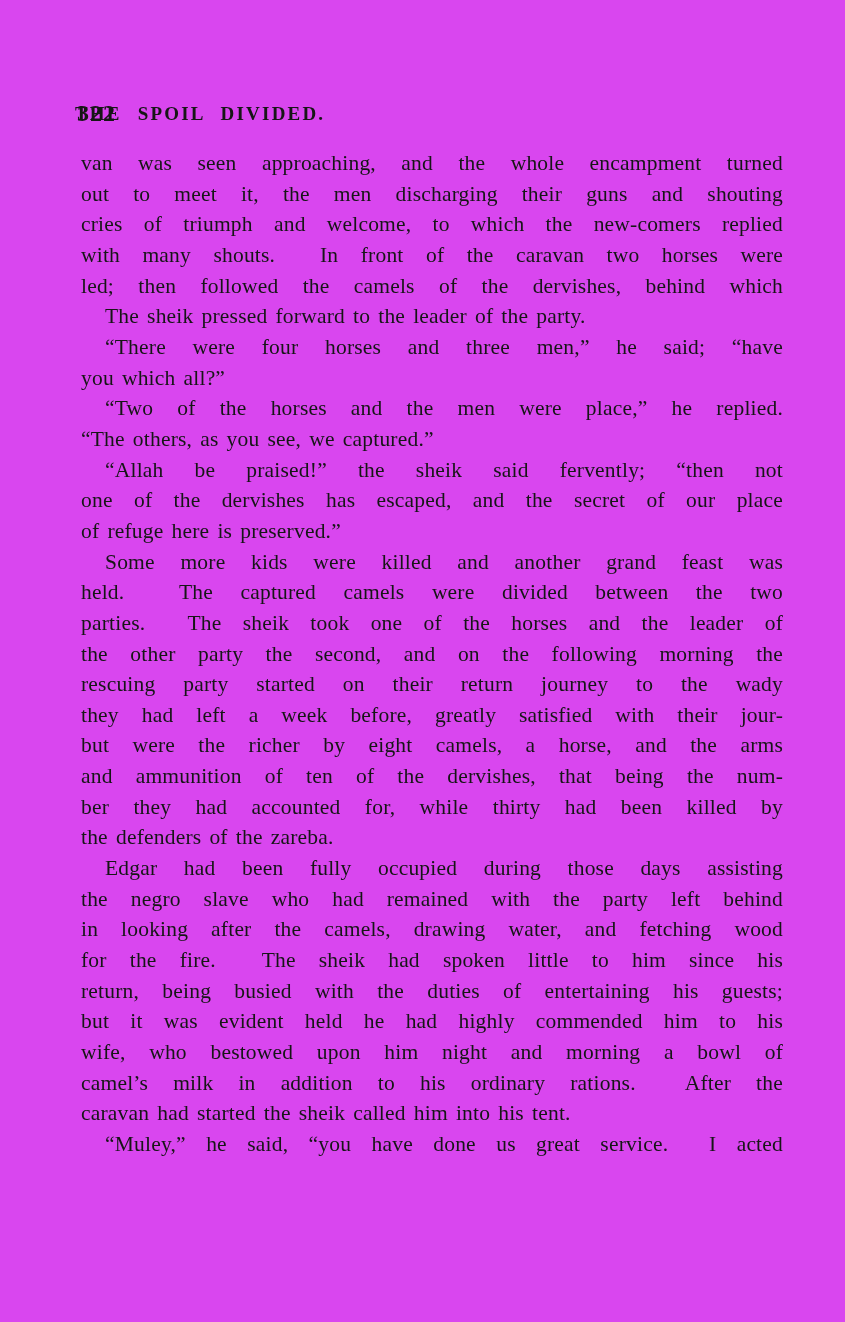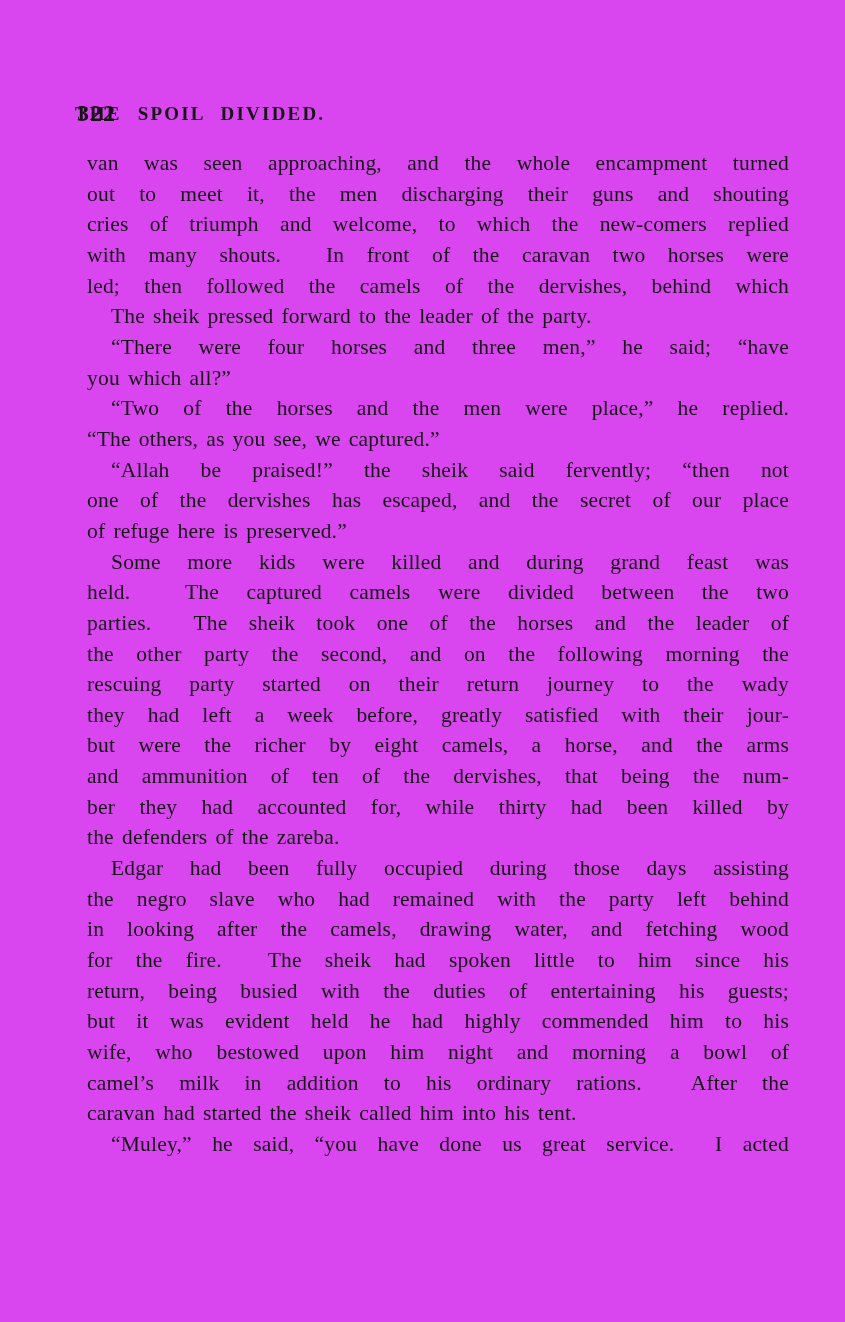--- a/index.html
+++ b/index.html
@@ -36,21 +36,21 @@
     left: 0;
     right: 0;
     top: 3px;
     font-size: 19px;
     font-weight: bold;
     letter-spacing: 2.2px;
     word-spacing: 9px;
   }
   .body-text {
     position: absolute;
-    left: 87px;
+    left: 81px;
     top: 148px;
     width: 702px;
   }
   .line {
     font-size: 21.5px;
     line-height: 30.65px;
     letter-spacing: 0.2px;
     word-spacing: 2.5px;
     text-align: justify;
     text-align-last: justify;
@@ -79,21 +79,21 @@
       <div class="line">with many shouts.&nbsp; In front of the caravan two horses were</div>
       <div class="line">led; then followed the camels of the dervishes, behind which</div>
       <div class="line indent end">The sheik pressed forward to the leader of the party.</div>
       <div class="line indent">“There were four horses and three men,” he said; “have</div>
       <div class="line end">you which all?”</div>
       <div class="line indent">“Two of the horses and the men were place,” he replied.</div>
       <div class="line end">“The others, as you see, we captured.”</div>
       <div class="line indent">“Allah be praised!” the sheik said fervently; “then not</div>
       <div class="line">one of the dervishes has escaped, and the secret of our place</div>
       <div class="line end">of refuge here is preserved.”</div>
-      <div class="line indent">Some more kids were killed and during grand feast was</div>
+      <div class="line indent">Some more kids were killed and another grand feast was</div>
       <div class="line">held.&nbsp; The captured camels were divided between the two</div>
       <div class="line">parties.&nbsp; The sheik took one of the horses and the leader of</div>
       <div class="line">the other party the second, and on the following morning the</div>
       <div class="line">rescuing party started on their return journey to the wady</div>
       <div class="line">they had left a week before, greatly satisfied with their jour-</div>
       <div class="line">but were the richer by eight camels, a horse, and the arms</div>
       <div class="line">and ammunition of ten of the dervishes, that being the num-</div>
       <div class="line">ber they had accounted for, while thirty had been killed by</div>
       <div class="line end">the defenders of the zareba.</div>
       <div class="line indent">Edgar had been fully occupied during those days assisting</div>

